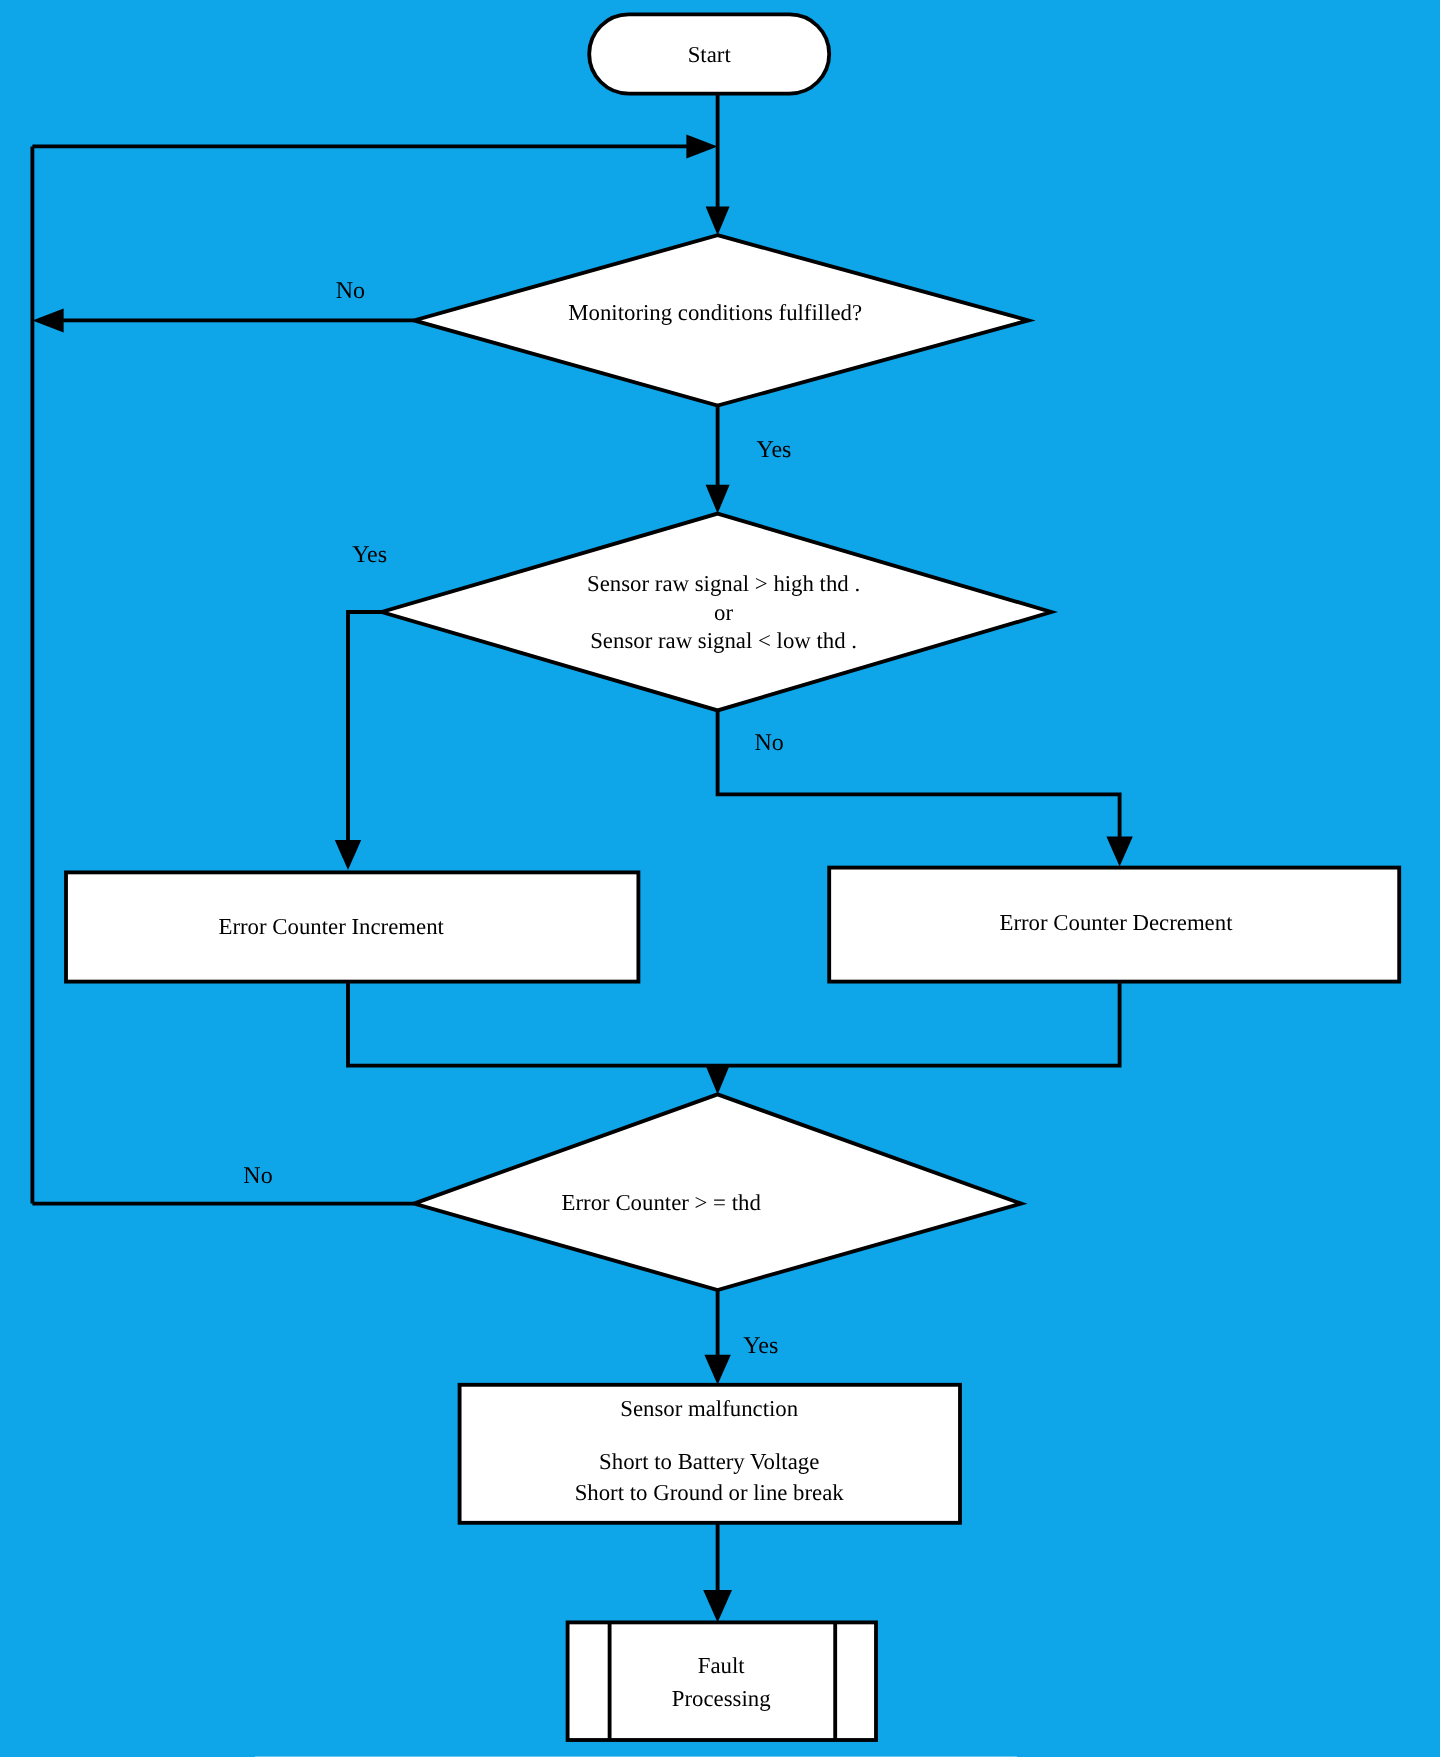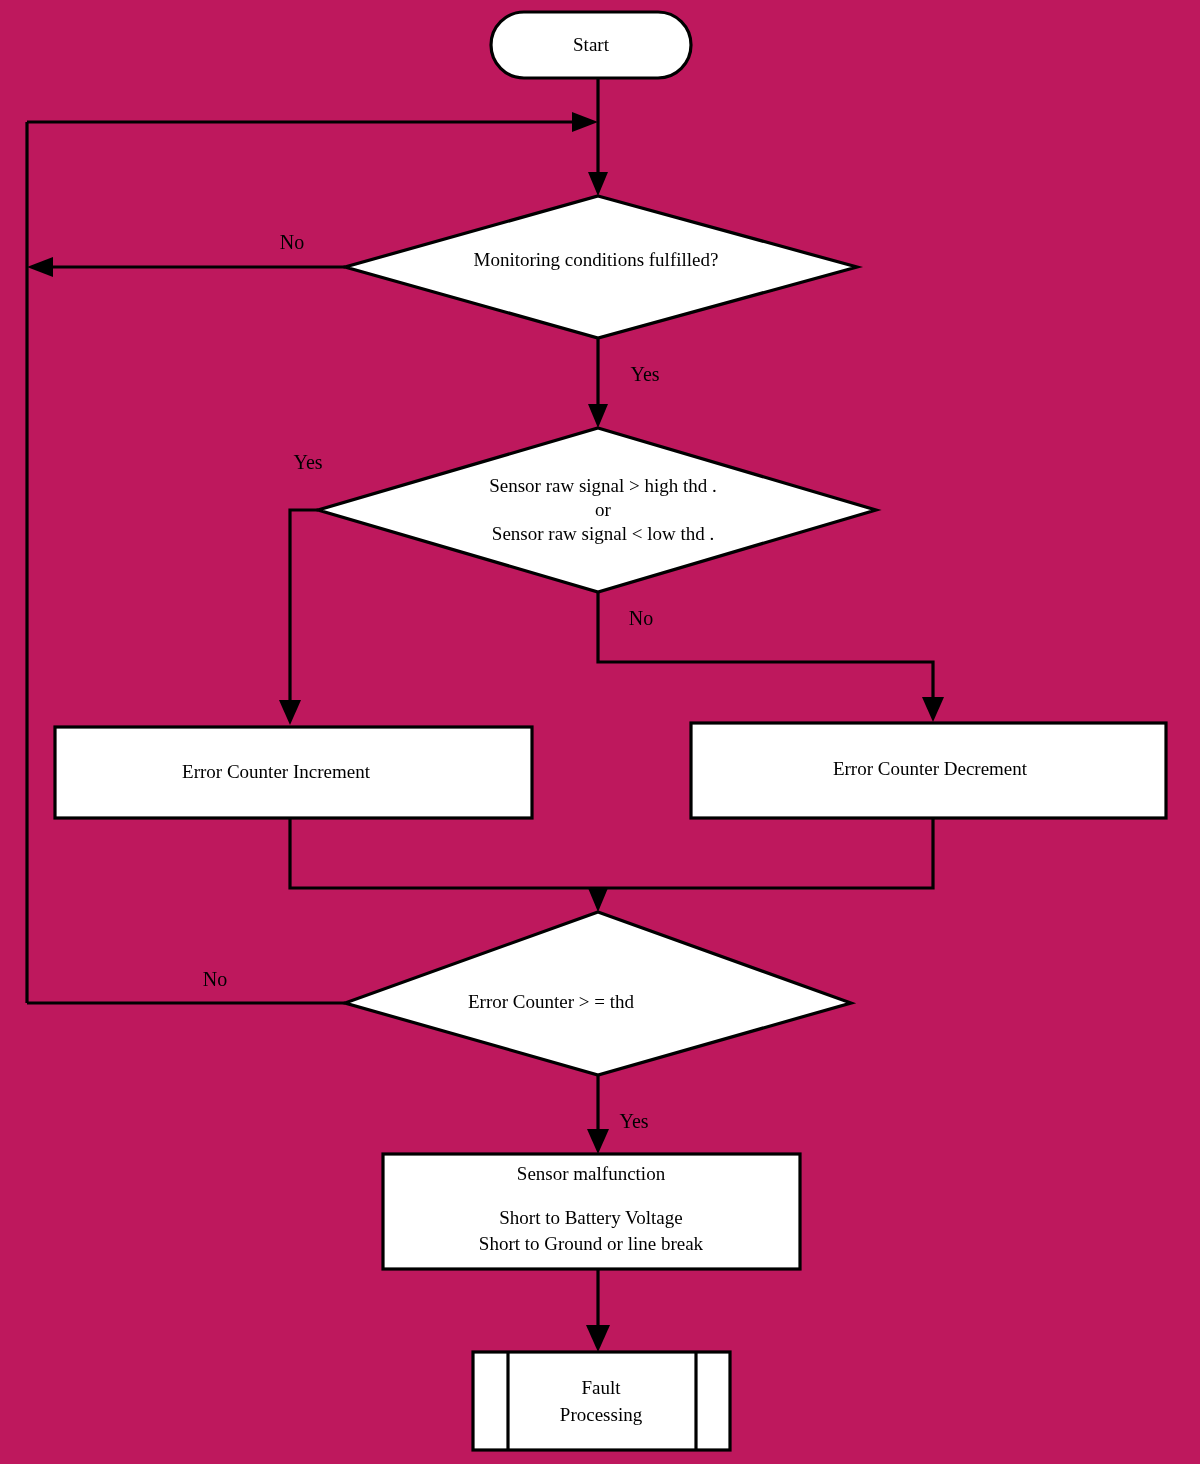--- a/index.html
+++ b/index.html
@@ -7,21 +7,21 @@
     padding: 0;
     background: #ffffff;
   }
   body {
     font-family: "Liberation Serif", "DejaVu Serif", serif;
   }
   #canvas {
     position: relative;
     width: 1200px;
     height: 1464px;
-    background: #be185d;
+    background: #0ea5e9;
     overflow: hidden;
   }
   svg#flow {
     position: absolute;
     left: 0;
     top: 0;
     width: 1200px;
     height: 1464px;
   }
   .shape-stroke {

